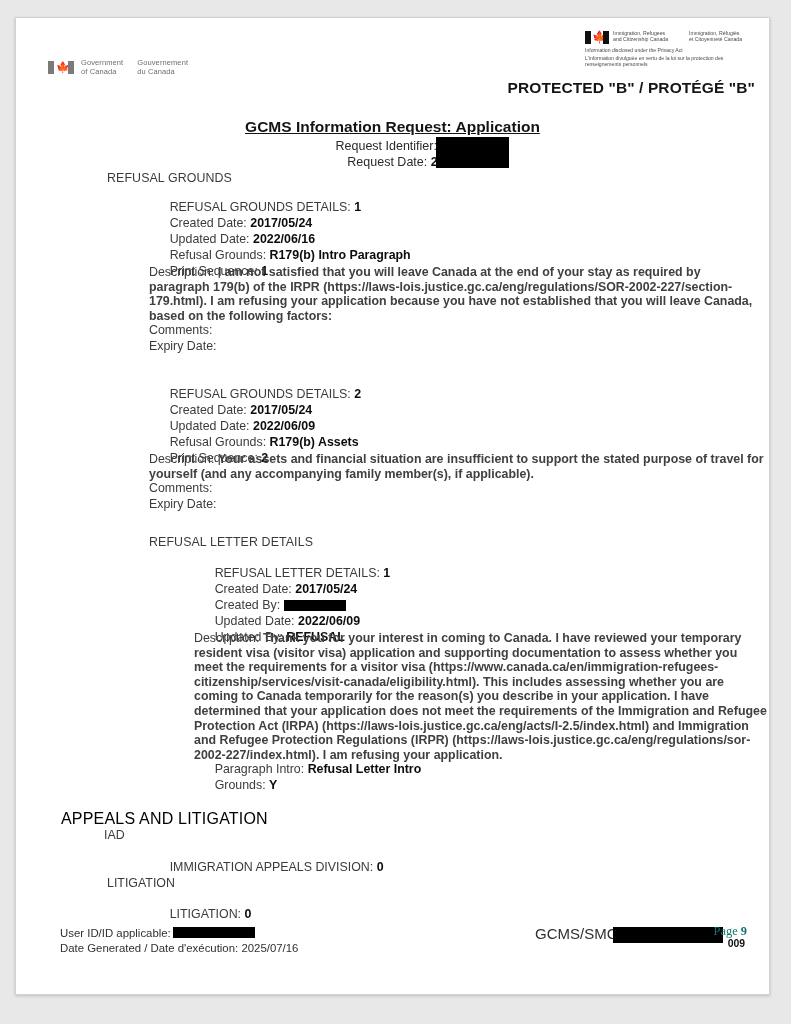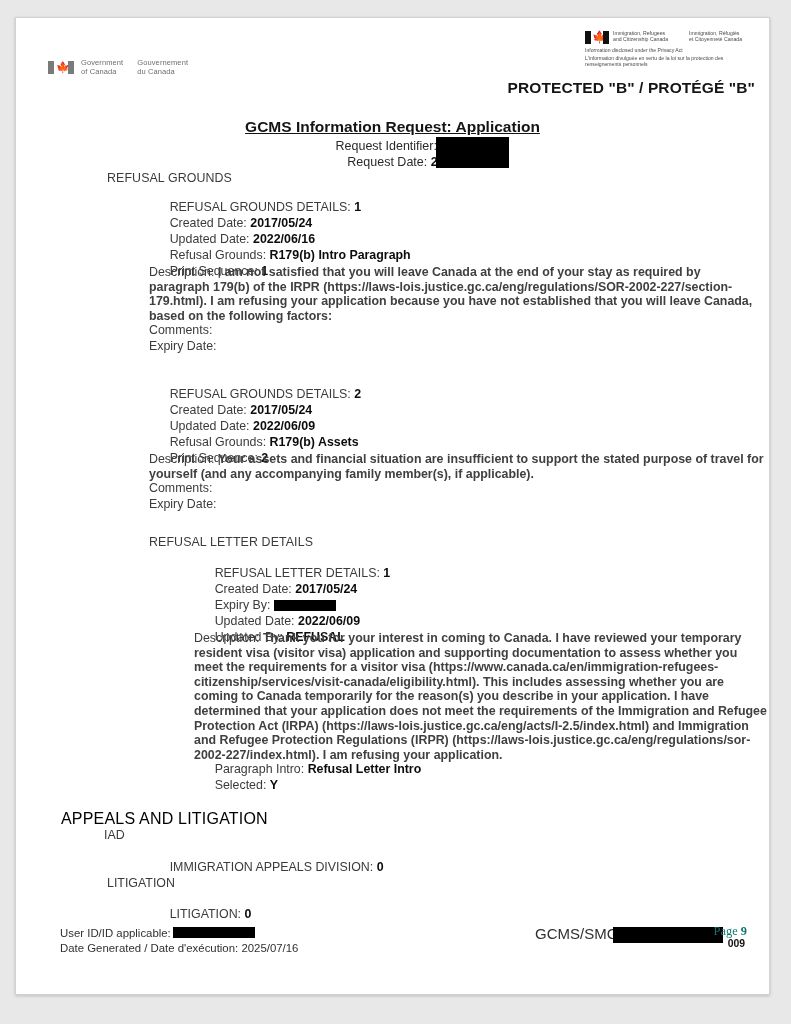--- a/index.html
+++ b/index.html
@@ -375,36 +375,36 @@
 
     <div class="line sect-head" style="left:133px; top:517px;">REFUSAL LETTER DETAILS</div>
 
     <div class="line" style="left:178px; top:533px;">
       <span>REFUSAL LETTER DETAILS: </span><b>1</b>
     </div>
     <div class="line" style="left:178px; top:549px;">
       <span>Created Date: </span><b>2017/05/24</b>
     </div>
     <div class="line" style="left:178px; top:565px;">
-      <span>Expiry By: </span><span class="redact" style="width:62px;height:11px;"></span>
+      <span>Created By: </span><span class="redact" style="width:62px;height:11px;"></span>
     </div>
     <div class="line" style="left:178px; top:581px;">
       <span>Updated Date: </span><b>2022/06/09</b>
     </div>
     <div class="line" style="left:178px; top:597px;">
       <span>Updated By: </span><b>REFUSAL</b>
     </div>
     <div class="para" style="left:178px; top:613px; width:574px;">
       <span>Description: </span><b>Thank you for your interest in coming to Canada. I have reviewed your temporary resident visa (visitor visa) application and supporting documentation to assess whether you meet the requirements for a visitor visa (https://www.canada.ca/en/immigration-refugees-citizenship/services/visit-canada/eligibility.html). This includes assessing whether you are coming to Canada temporarily for the reason(s) you describe in your application. I have determined that your application does not meet the requirements of the Immigration and Refugee Protection Act (IRPA) (https://laws-lois.justice.gc.ca/eng/acts/I-2.5/index.html) and Immigration and Refugee Protection Regulations (IRPR) (https://laws-lois.justice.gc.ca/eng/regulations/sor-2002-227/index.html). I am refusing your application.</b>
     </div>
     <div class="line" style="left:178px; top:729px;">
       <span>Paragraph Intro: </span><b>Refusal Letter Intro</b>
     </div>
     <div class="line" style="left:178px; top:745px;">
-      <span>Selected: </span><b>Y</b>
+      <span>Grounds: </span><b>Y</b>
     </div>
 
     <div class="big-head" style="left:45px; top:792px;">APPEALS AND LITIGATION</div>
     <div class="line" style="left:88px; top:810px;">IAD</div>
     <div class="line" style="left:133px; top:827px;">
       <span>IMMIGRATION APPEALS DIVISION: </span><b>0</b>
     </div>
     <div class="line" style="left:91px; top:858px;">LITIGATION</div>
     <div class="line" style="left:133px; top:874px;">
       <span>LITIGATION: </span><b>0</b>

